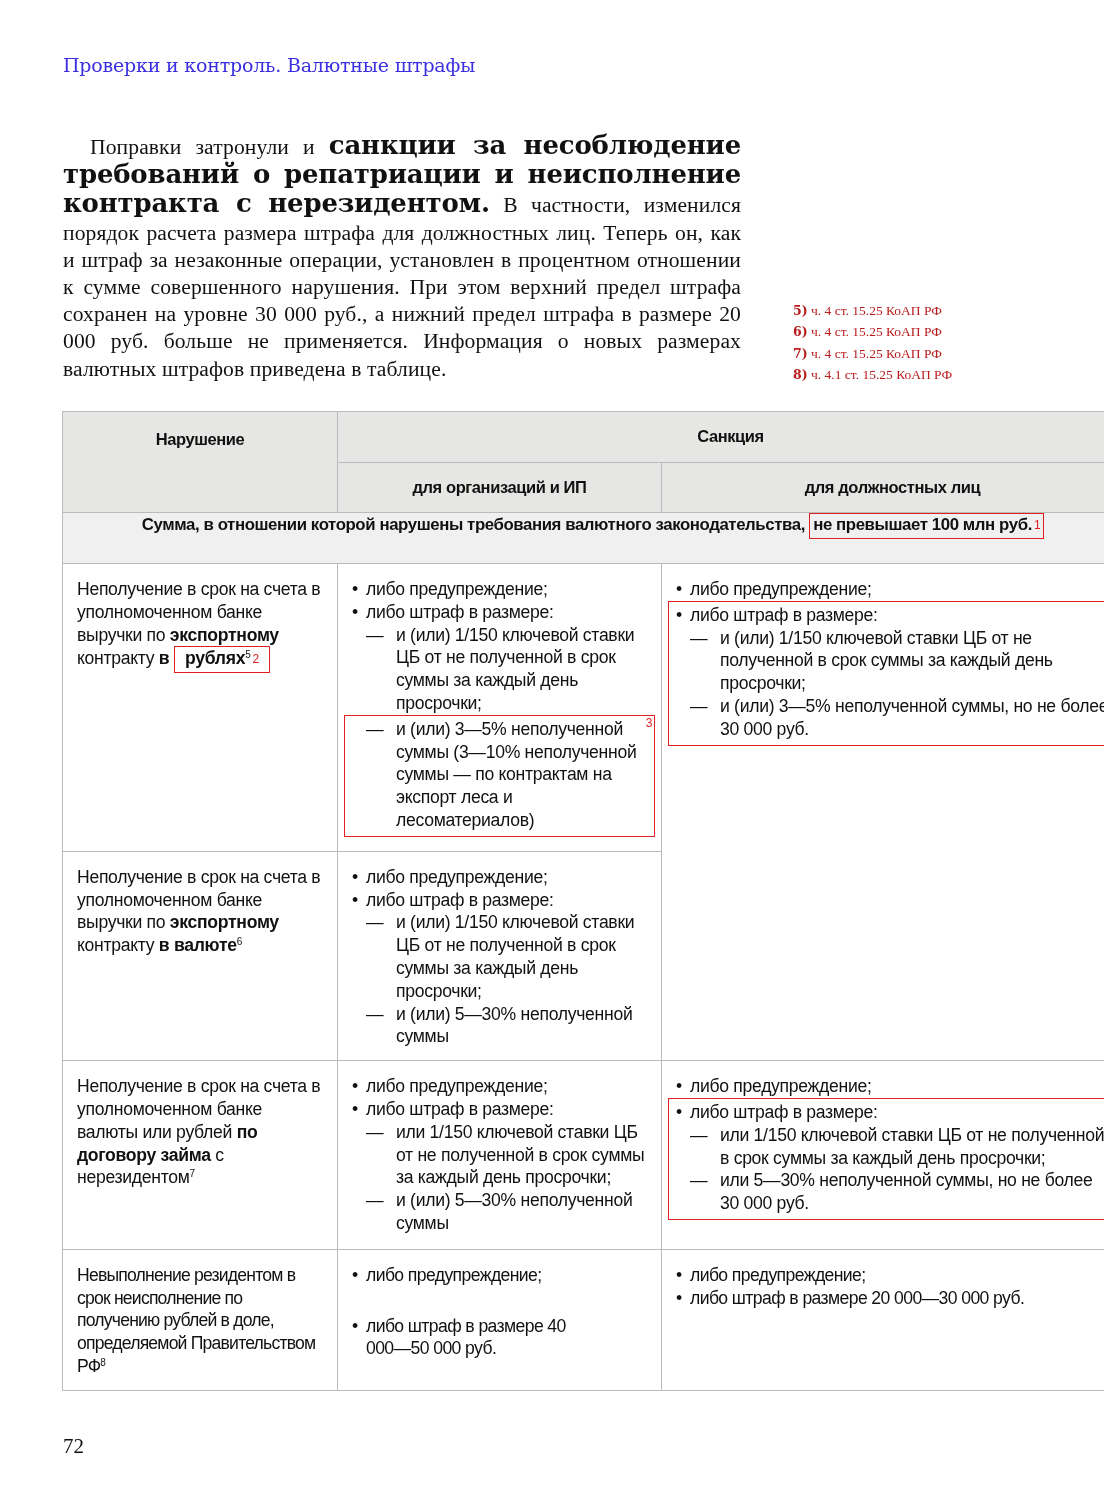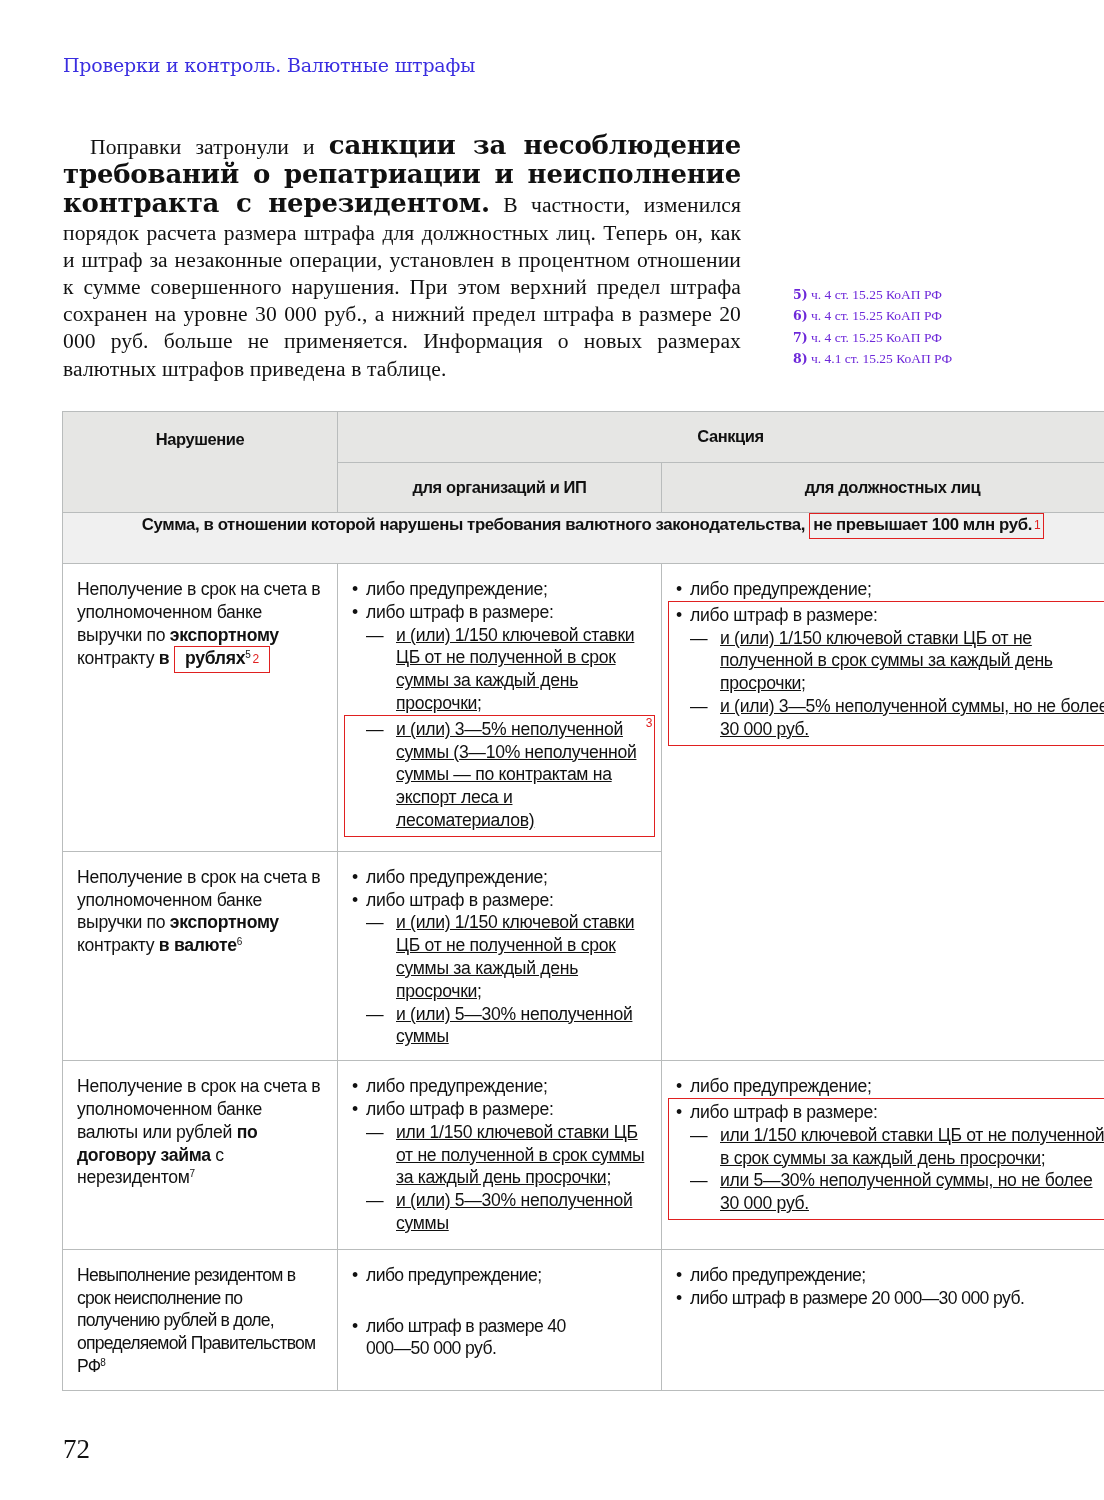--- a/index.html
+++ b/index.html
@@ -14,22 +14,22 @@
 
     .intro {
       position: absolute; left: 63px; top: 132px; width: 678px;
       font-family: "Liberation Serif", serif; font-size: 21.6px; line-height: 27.2px;
       text-align: justify; letter-spacing: 0.1px;
     }
     .intro p { margin: 0; text-indent: 27px; }
     .intro b { font-family: "DejaVu Serif", serif; font-size: 26px; letter-spacing: -0.2px; }
 
     .footnotes {
-      position: absolute; left: 793px; top: 284px;
-      font-family: "Liberation Serif", serif; font-size: 13.5px; line-height: 21.3px; color: #6d28d9;
+      position: absolute; left: 793px; top: 300px;
+      font-family: "Liberation Serif", serif; font-size: 13.5px; line-height: 21.3px; color: #b91c1c;
     }
     .footnotes .fn-num { font-family: "DejaVu Serif", serif; font-weight: bold; font-size: 12.5px; }
 
     table.fines {
       position: absolute; left: 62px; top: 411px; width: 1062px;
       border-collapse: collapse;
       font-family: "Liberation Sans", sans-serif; font-size: 17.6px; line-height: 22.8px;
       letter-spacing: -0.3px;
     }
     table.fines td, table.fines th {
@@ -58,29 +58,29 @@
 
     .cell { padding: 14px 14px 14px 14px; }
     .viol { font-size: 17.6px; }
     .viol b { font-weight: bold; }
     sup { font-size: 10px; line-height: 0; vertical-align: 6px; }
 
     ul.s { list-style: none; margin: 0; padding: 0; }
     ul.s > li { position: relative; padding-left: 14px; }
     ul.s > li::before { content: "•"; position: absolute; left: 0; }
     ul.d { list-style: none; margin: 0; padding: 0; }
-    ul.d > li { position: relative; padding-left: 30px; text-decoration: underline; }
+    ul.d > li { position: relative; padding-left: 30px; }
     ul.d > li::before { content: "—"; position: absolute; left: 0; }
 
     .redbox { border: 1.5px solid #e02020; position: relative; margin-left: -8px; margin-right: -8px; padding: 2px 7px 4px 7px; }
     .redbox .boxmark { position: absolute; right: 2px; top: 0; color: #e02020; font-size: 12px; line-height: 14px; }
 
     .page-num {
       position: absolute; left: 63px; top: 1434px;
-      font-family: "Liberation Serif", serif; font-size: 27px;
+      font-family: "Liberation Serif", serif; font-size: 21px;
     }
   </style>
 </head>
 <body>
 
 <div class="running-head">
   <span class="rh-bold">Проверки и контроль.</span>
   <span>Валютные штрафы</span>
 </div>
 

